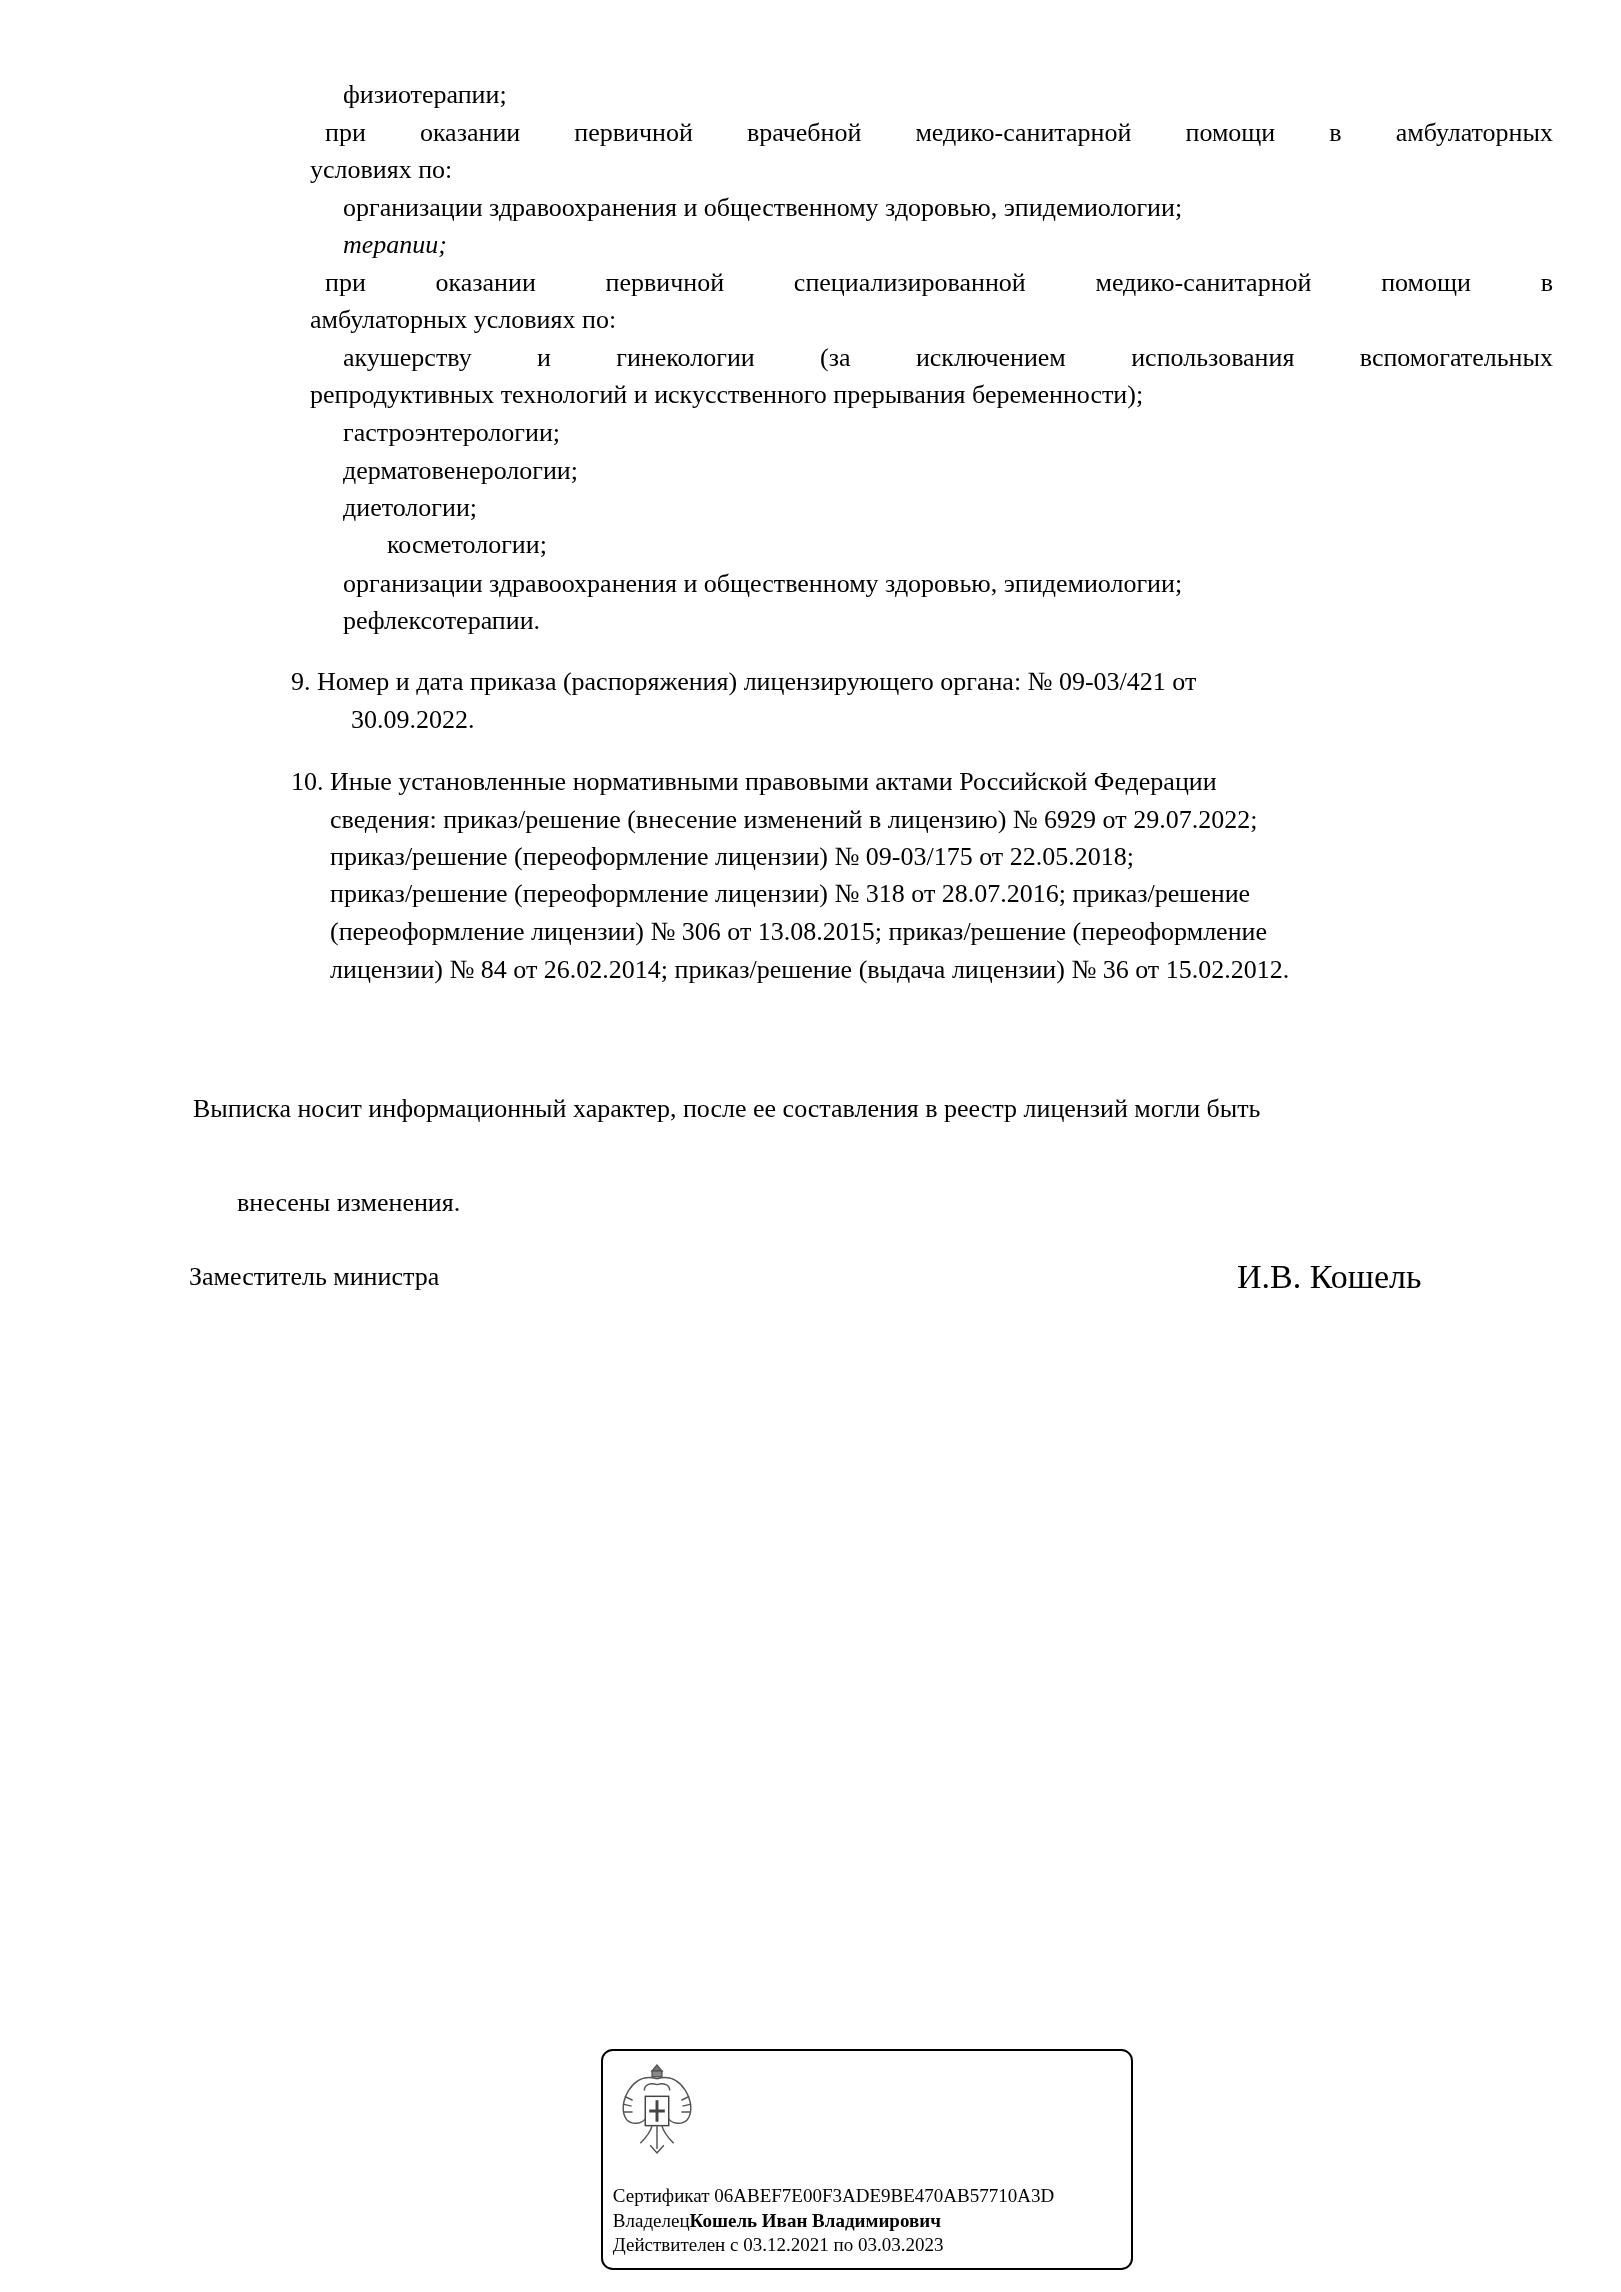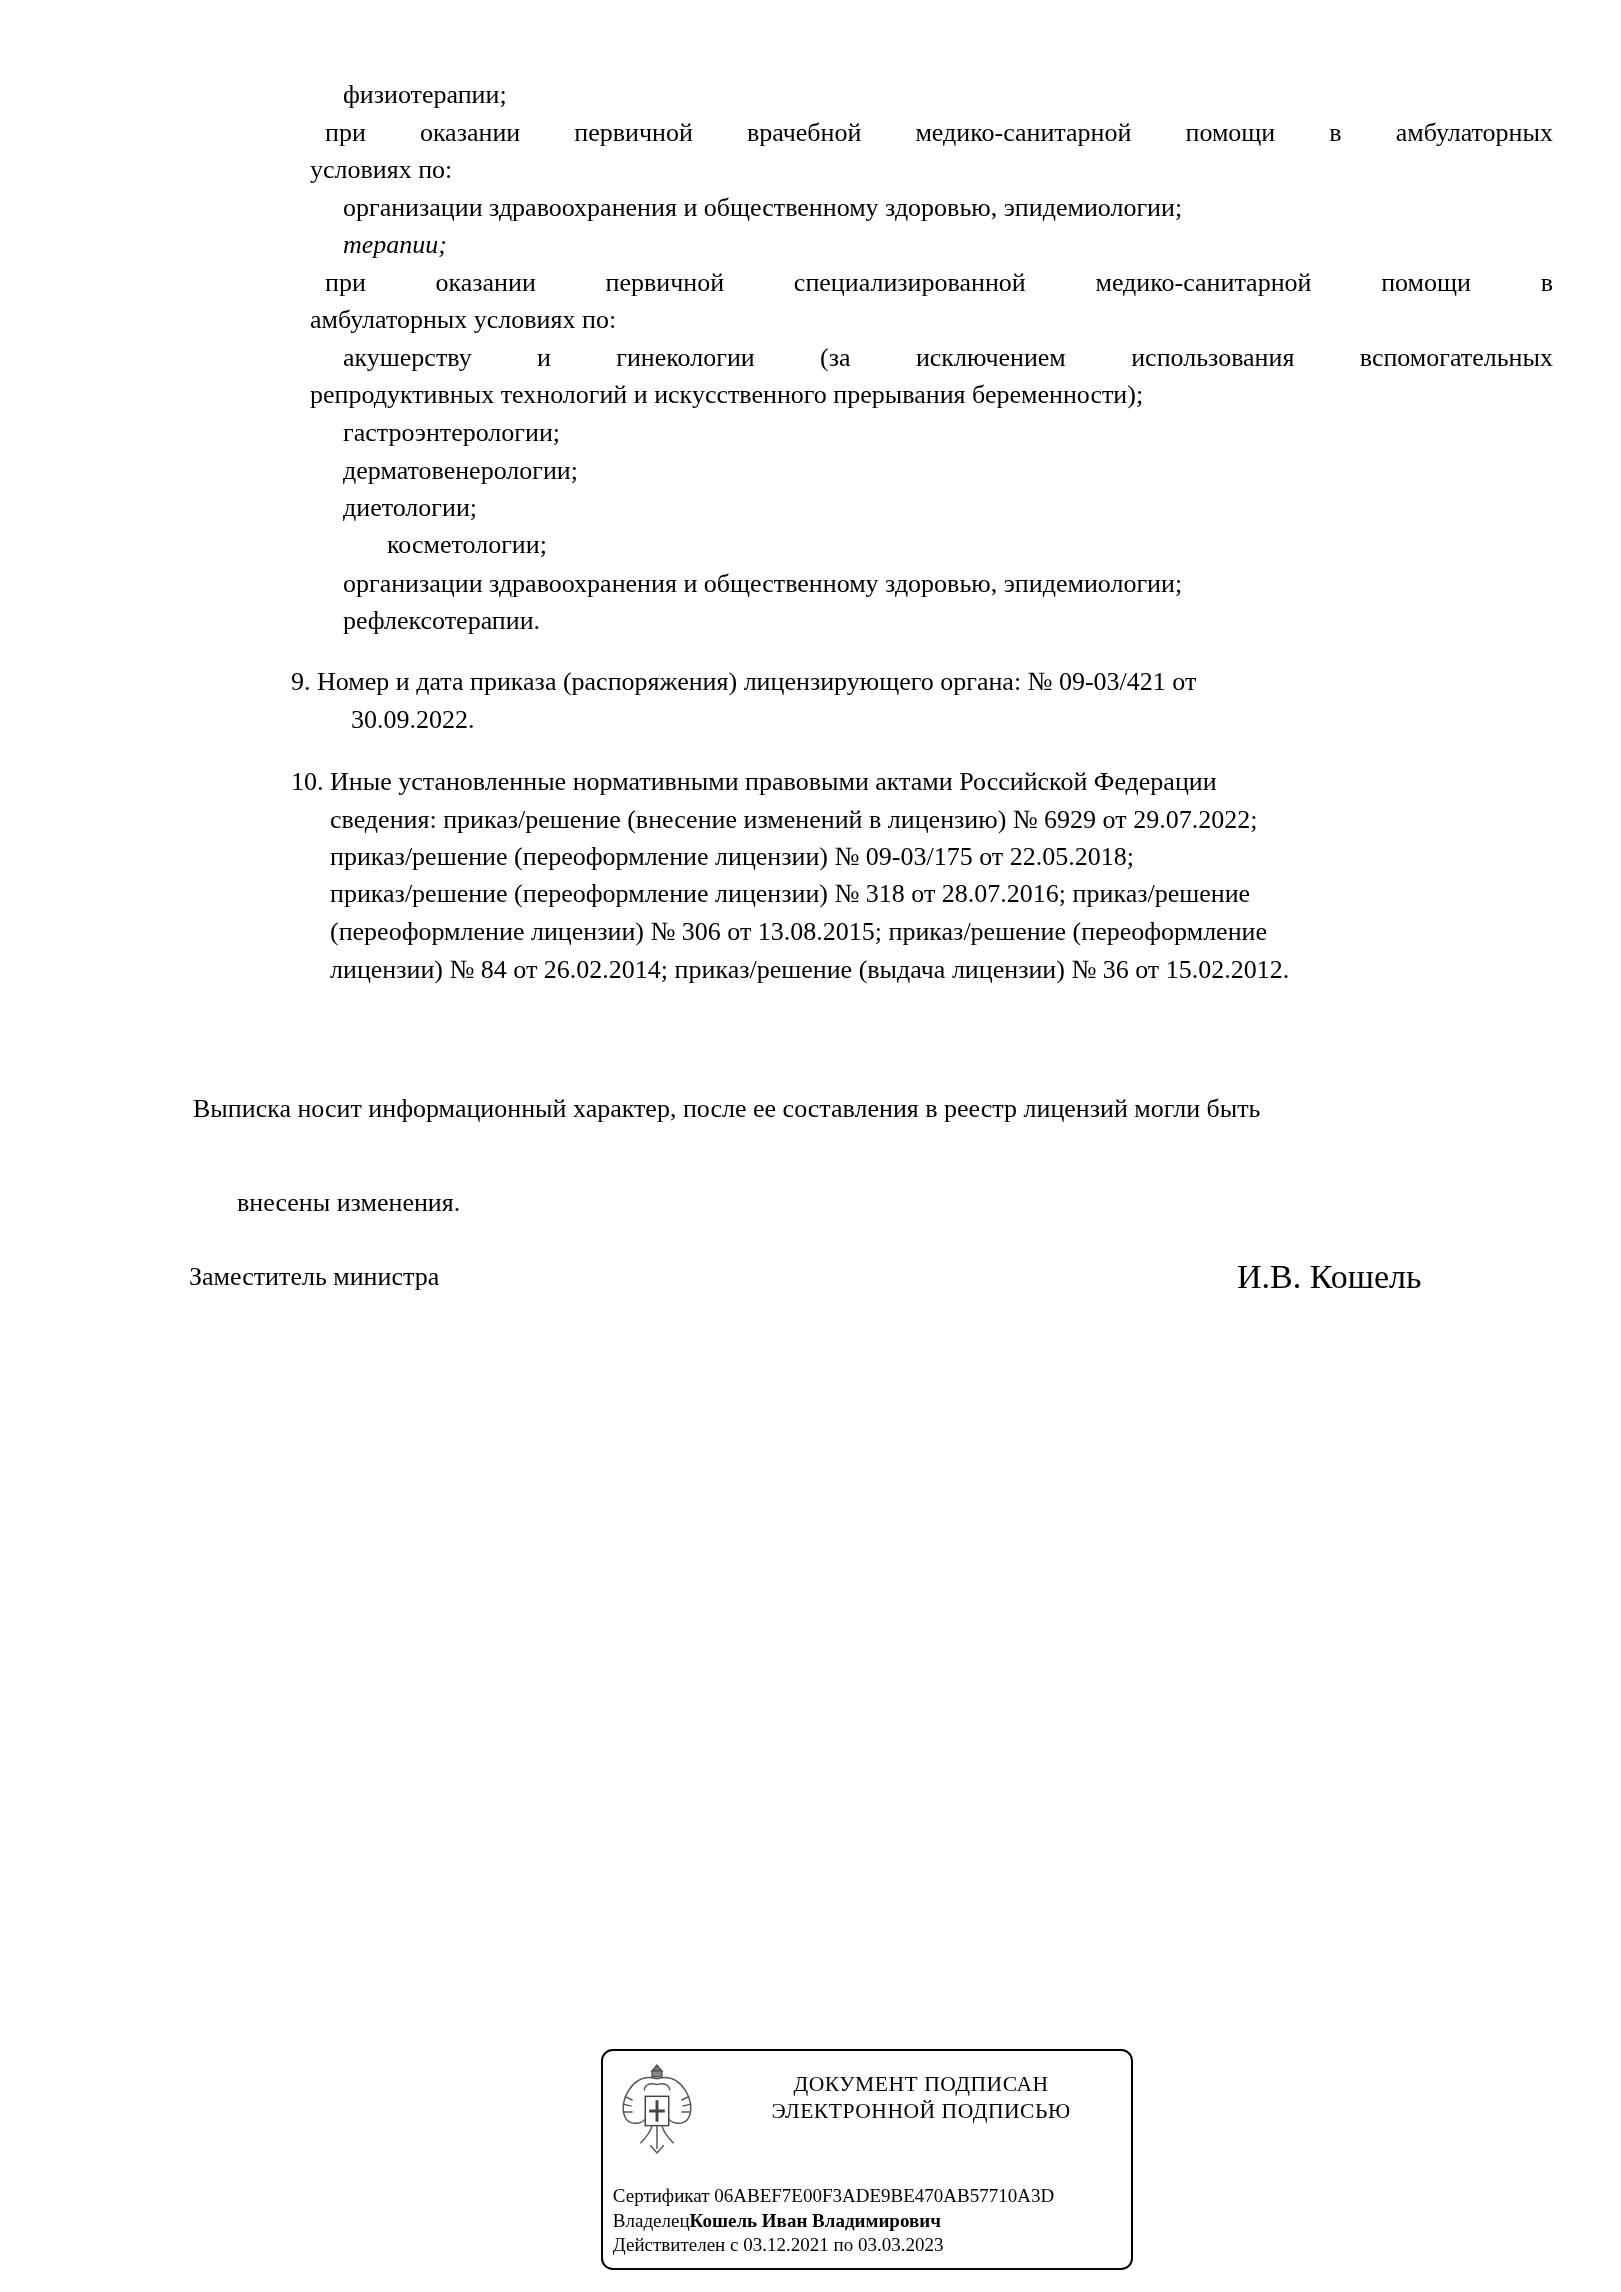--- a/index.html
+++ b/index.html
@@ -104,24 +104,20 @@
         <path d="M43 18 C56 14 66 20 72 30 C78 40 80 52 74 60 C68 66 58 64 54 58"></path>
         <path d="M10 36 l8 4 M8 44 l9 2 M9 52 l9 0 M76 36 l-8 4 M78 44 l-9 2 M77 52 l-9 0"></path>
         <path d="M30 30 C30 24 36 22 43 24 C50 22 56 24 56 30"></path>
         <rect x="31" y="36" width="24" height="30" fill="#fff" stroke="#444"></rect>
         <path d="M43 40 v22 M35 51 h16" stroke="#444" stroke-width="3"></path>
         <path d="M38 66 C36 74 30 80 26 84 M48 66 C50 74 56 80 60 84"></path>
         <path d="M43 66 v24 M36 86 l7 8 l7 -8"></path>
       </g>
     </svg>
   </div>
-  <div class="title">
-    <div>ДОКУМЕНТ ПОДПИСАН</div>
-    <div>ЭЛЕКТРОННОЙ ПОДПИСЬЮ</div>
-  </div>
   <div class="row" style="top:133px;">
     <span>Сертификат</span>
     <span>06ABEF7E00F3ADE9BE470AB57710A3D</span>
   </div>
   <div class="row" style="top:158px;">
     <span>Владелец</span><b>Кошель Иван Владимирович</b>
   </div>
   <div class="row" style="top:182px;">Действителен с 03.12.2021 по 03.03.2023</div>
 </div>
 

